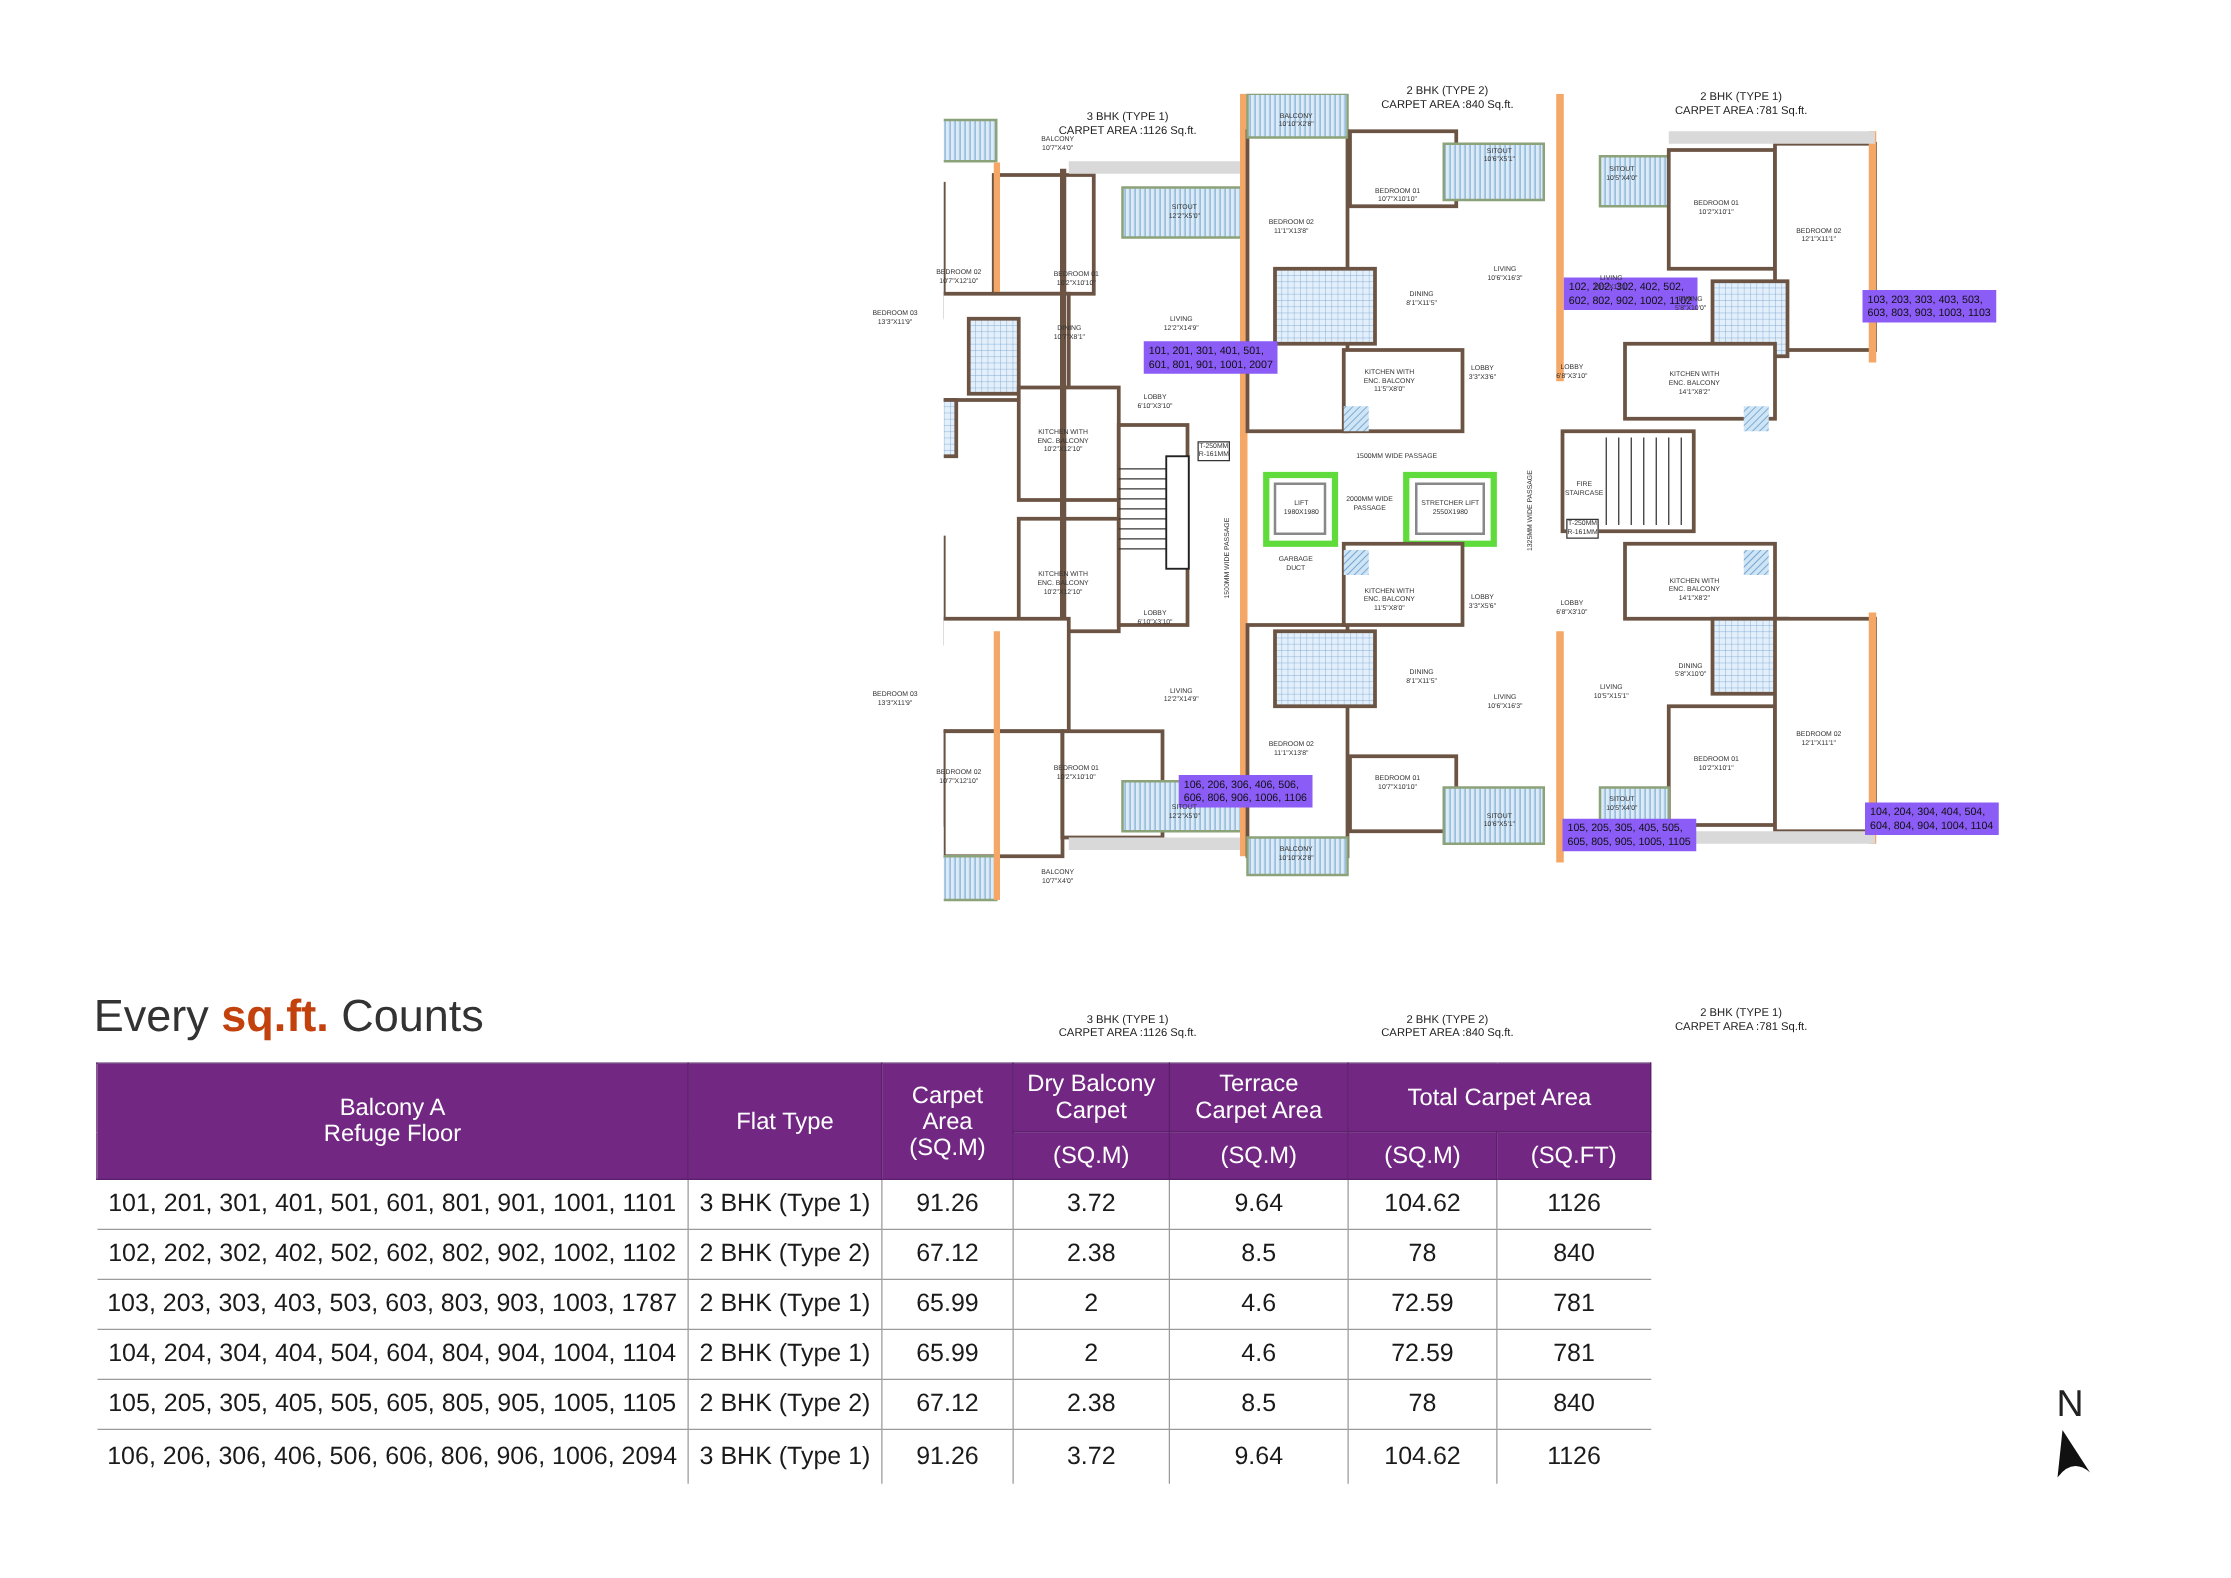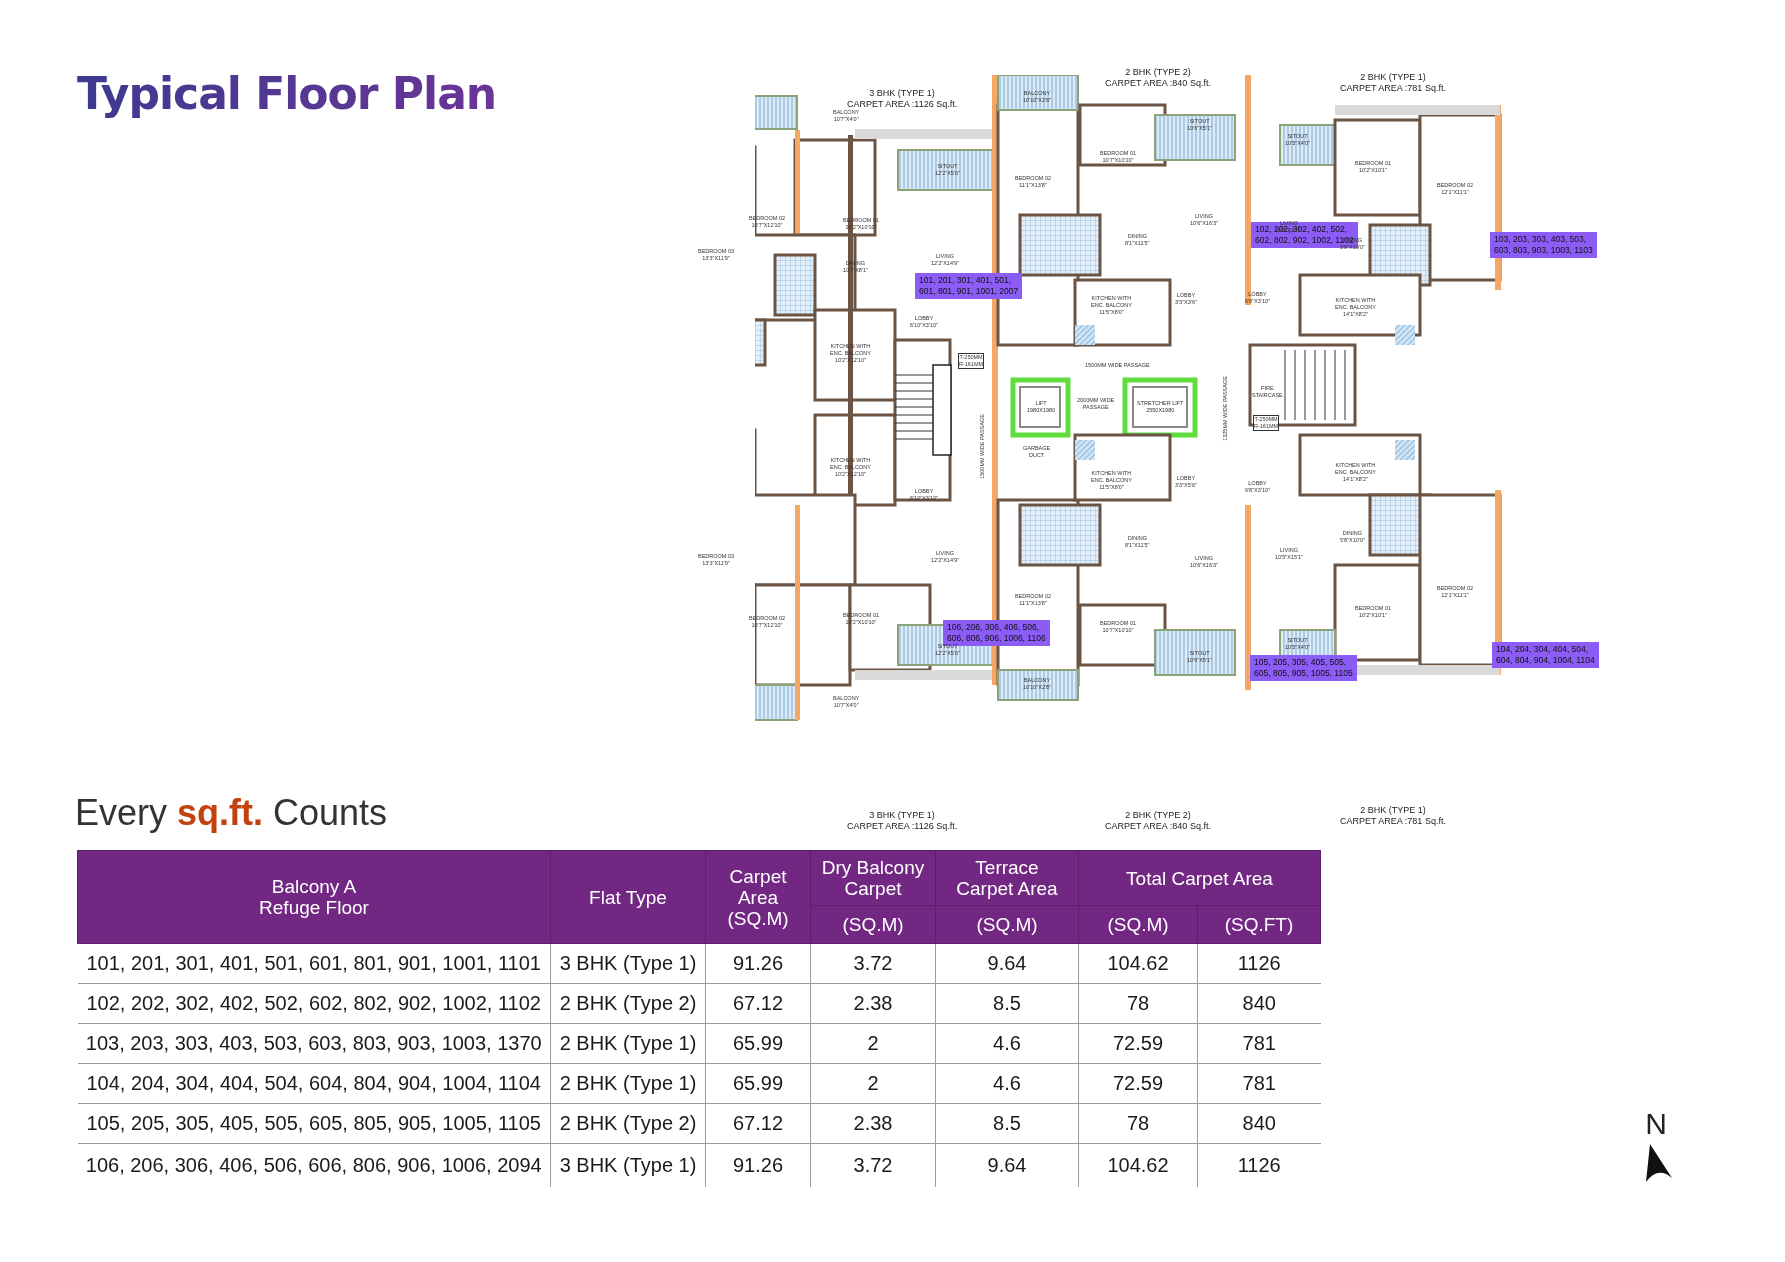--- a/index.html
+++ b/index.html
@@ -24,21 +24,20 @@
   table.area td:last-child { border-right: none; margin-top: 40px; }
   table.area tr.last td { border-bottom: none; height: 43px; }
 
   .compass { position: absolute; left: 1636px; top: 1108px; width: 50px; height: 80px; }
   .compass-n { font-size: 30px; color: #222; text-align: center; width: 40px; line-height: 32px; font-weight: 300; }
 </style>
 </head>
 <body>
 
 <div class="title-block">
-  <div class="title-sub">Typical Floor Plan</div>
 </div>
 
 <div class="plan">
   <svg viewBox="0 0 960 760" xmlns="http://www.w3.org/2000/svg">
     <defs>
       <pattern id="stripes" width="4" height="4" patternUnits="userSpaceOnUse">
         <rect width="4" height="4" fill="#dcebf7"></rect>
           <line x1="1" y1="0" x2="1" y2="4" stroke="#6fa2cc" stroke-width="0.9"></line>
       </pattern>
       <pattern id="tiles" width="5" height="5" patternUnits="userSpaceOnUse">
@@ -477,21 +476,21 @@
     <tr>
       <td>102, 202, 302, 402, 502, 602, 802, 902, 1002, 1102</td>
         <td>2 BHK (Type 2)</td>
         <td>67.12</td>
         <td>2.38</td>
         <td>8.5</td>
         <td>78</td>
         <td>840</td>
     </tr>
     <tr>
-      <td>103, 203, 303, 403, 503, 603, 803, 903, 1003, 1370</td>
+      <td>103, 203, 303, 403, 503, 603, 803, 903, 1003, 1787</td>
         <td>2 BHK (Type 1)</td>
         <td>65.99</td>
         <td>2</td>
         <td>4.6</td>
         <td>72.59</td>
         <td>781</td>
     </tr>
     <tr>
       <td>104, 204, 304, 404, 504, 604, 804, 904, 1004, 1104</td>
         <td>2 BHK (Type 1)</td>

